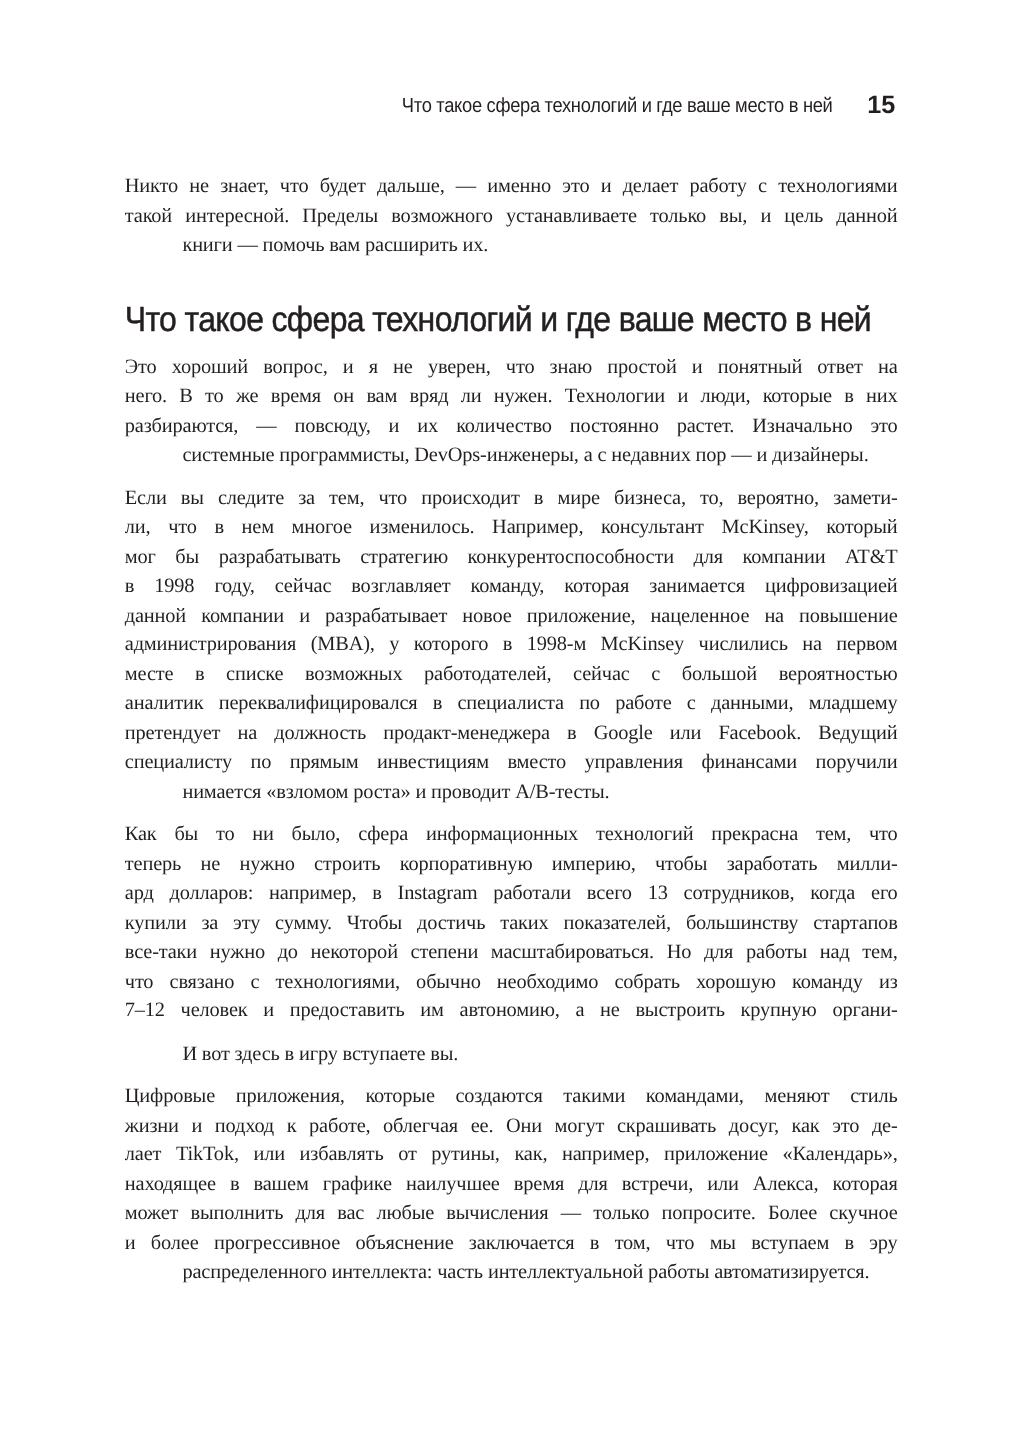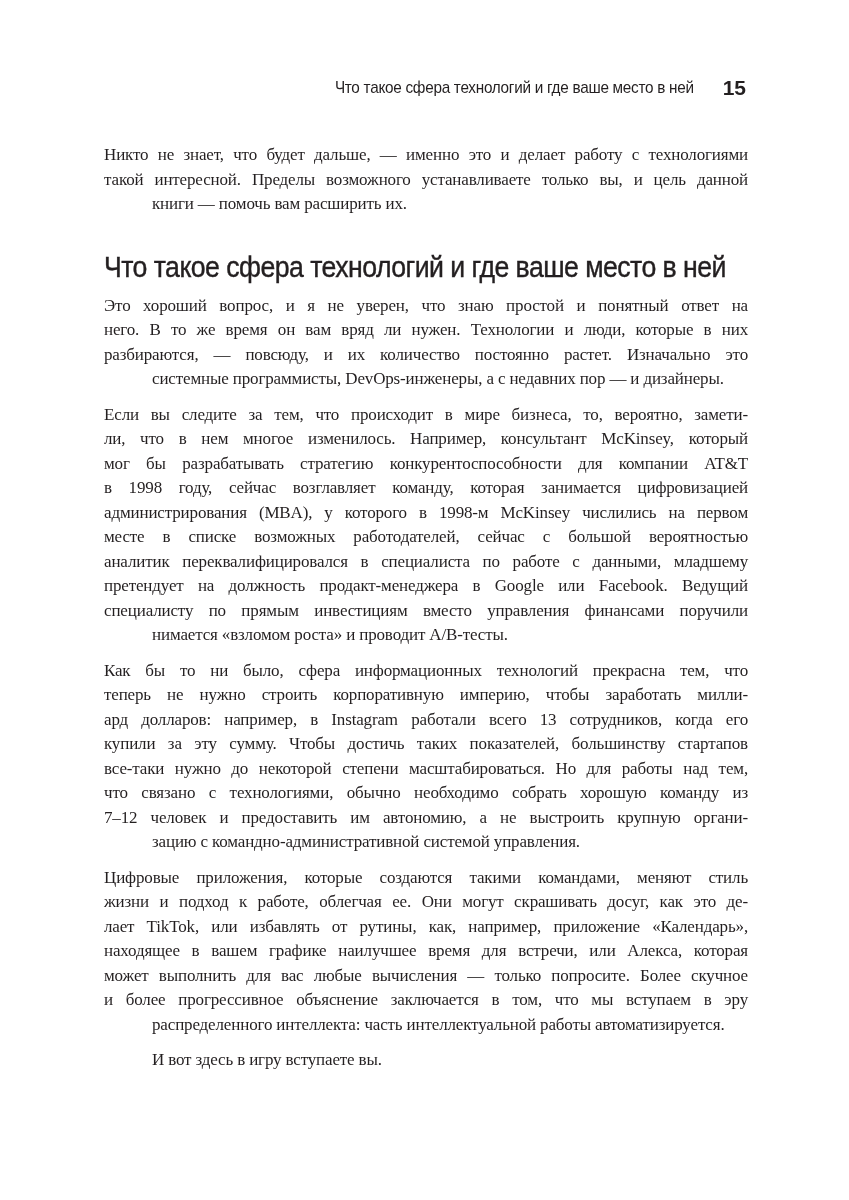--- a/index.html
+++ b/index.html
@@ -52,42 +52,42 @@
       <span class="ln">Это хороший вопрос, и я не уверен, что знаю простой и понятный ответ на</span>
       <span class="ln">него. В то же время он вам вряд ли нужен. Технологии и люди, которые в них</span>
       <span class="ln">разбираются, — повсюду, и их количество постоянно растет. Изначально это</span>
       <span class="ln last">системные программисты, DevOps-инженеры, а с недавних пор — и дизайнеры.</span>
     </p>
   <p class="para">
       <span class="ln">Если вы следите за тем, что происходит в мире бизнеса, то, вероятно, замети-</span>
       <span class="ln">ли, что в нем многое изменилось. Например, консультант McKinsey, который</span>
       <span class="ln">мог бы разрабатывать стратегию конкурентоспособности для компании AT&amp;T</span>
       <span class="ln">в 1998 году, сейчас возглавляет команду, которая занимается цифровизацией</span>
+      <span class="ln">данной компании и разрабатывает новое приложение, нацеленное на повышение</span>
       <span class="ln">администрирования (MBA), у которого в 1998-м McKinsey числились на первом</span>
       <span class="ln">месте в списке возможных работодателей, сейчас с большой вероятностью</span>
       <span class="ln">аналитик переквалифицировался в специалиста по работе с данными, младшему</span>
       <span class="ln">претендует на должность продакт-менеджера в Google или Facebook. Ведущий</span>
       <span class="ln">специалисту по прямым инвестициям вместо управления финансами поручили</span>
       <span class="ln last">нимается «взломом роста» и проводит A/B-тесты.</span>
     </p>
   <p class="para">
       <span class="ln">Как бы то ни было, сфера информационных технологий прекрасна тем, что</span>
       <span class="ln">теперь не нужно строить корпоративную империю, чтобы заработать милли-</span>
       <span class="ln">ард долларов: например, в Instagram работали всего 13 сотрудников, когда его</span>
       <span class="ln">купили за эту сумму. Чтобы достичь таких показателей, большинству стартапов</span>
       <span class="ln">все-таки нужно до некоторой степени масштабироваться. Но для работы над тем,</span>
       <span class="ln">что связано с технологиями, обычно необходимо собрать хорошую команду из</span>
       <span class="ln">7–12 человек и предоставить им автономию, а не выстроить крупную органи-</span>
-      <span class="ln last">зацию с командно-административной системой управления.</span>
+    </p>
+  <p class="para">
+      <span class="ln last">И вот здесь в игру вступаете вы.</span>
     </p>
   <p class="para">
       <span class="ln">Цифровые приложения, которые создаются такими командами, меняют стиль</span>
       <span class="ln">жизни и подход к работе, облегчая ее. Они могут скрашивать досуг, как это де-</span>
       <span class="ln">лает TikTok, или избавлять от рутины, как, например, приложение «Календарь»,</span>
       <span class="ln">находящее в вашем графике наилучшее время для встречи, или Алекса, которая</span>
       <span class="ln">может выполнить для вас любые вычисления — только попросите. Более скучное</span>
       <span class="ln">и более прогрессивное объяснение заключается в том, что мы вступаем в эру</span>
       <span class="ln last">распределенного интеллекта: часть интеллектуальной работы автоматизируется.</span>
     </p>
-  <p class="para">
-      <span class="ln last">И вот здесь в игру вступаете вы.</span>
-    </p>
 </div>
 
 </body></html>

